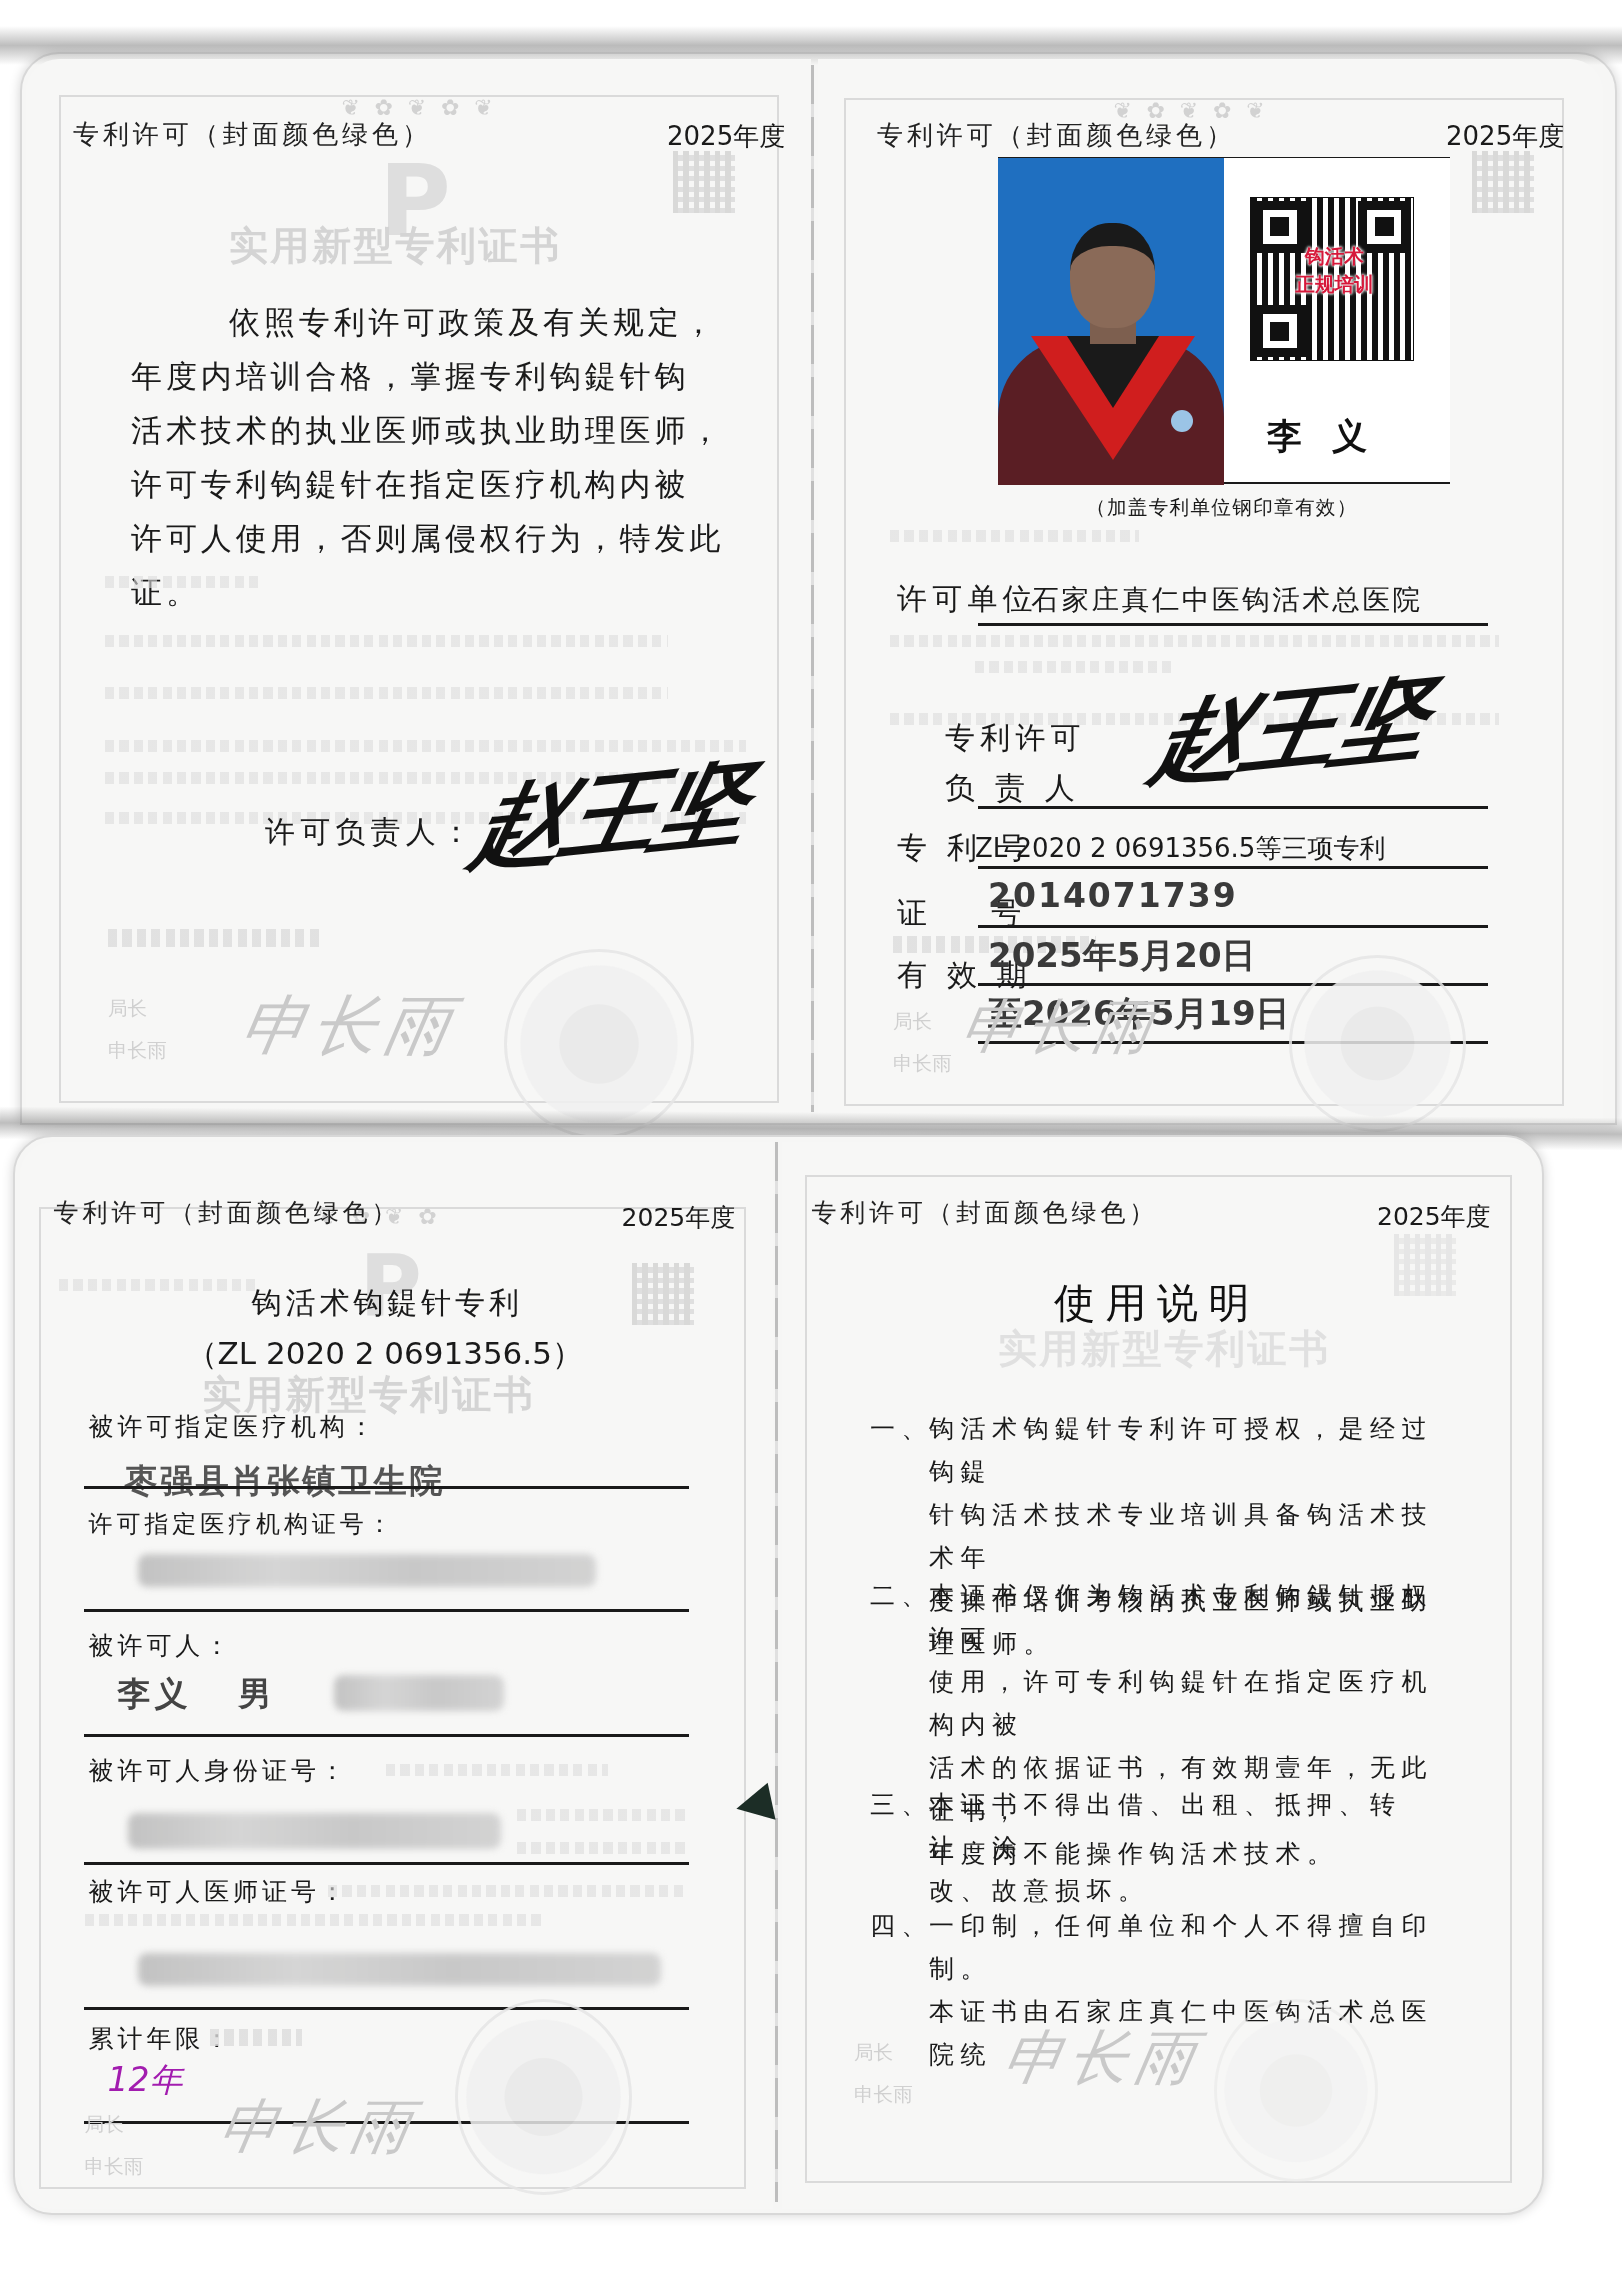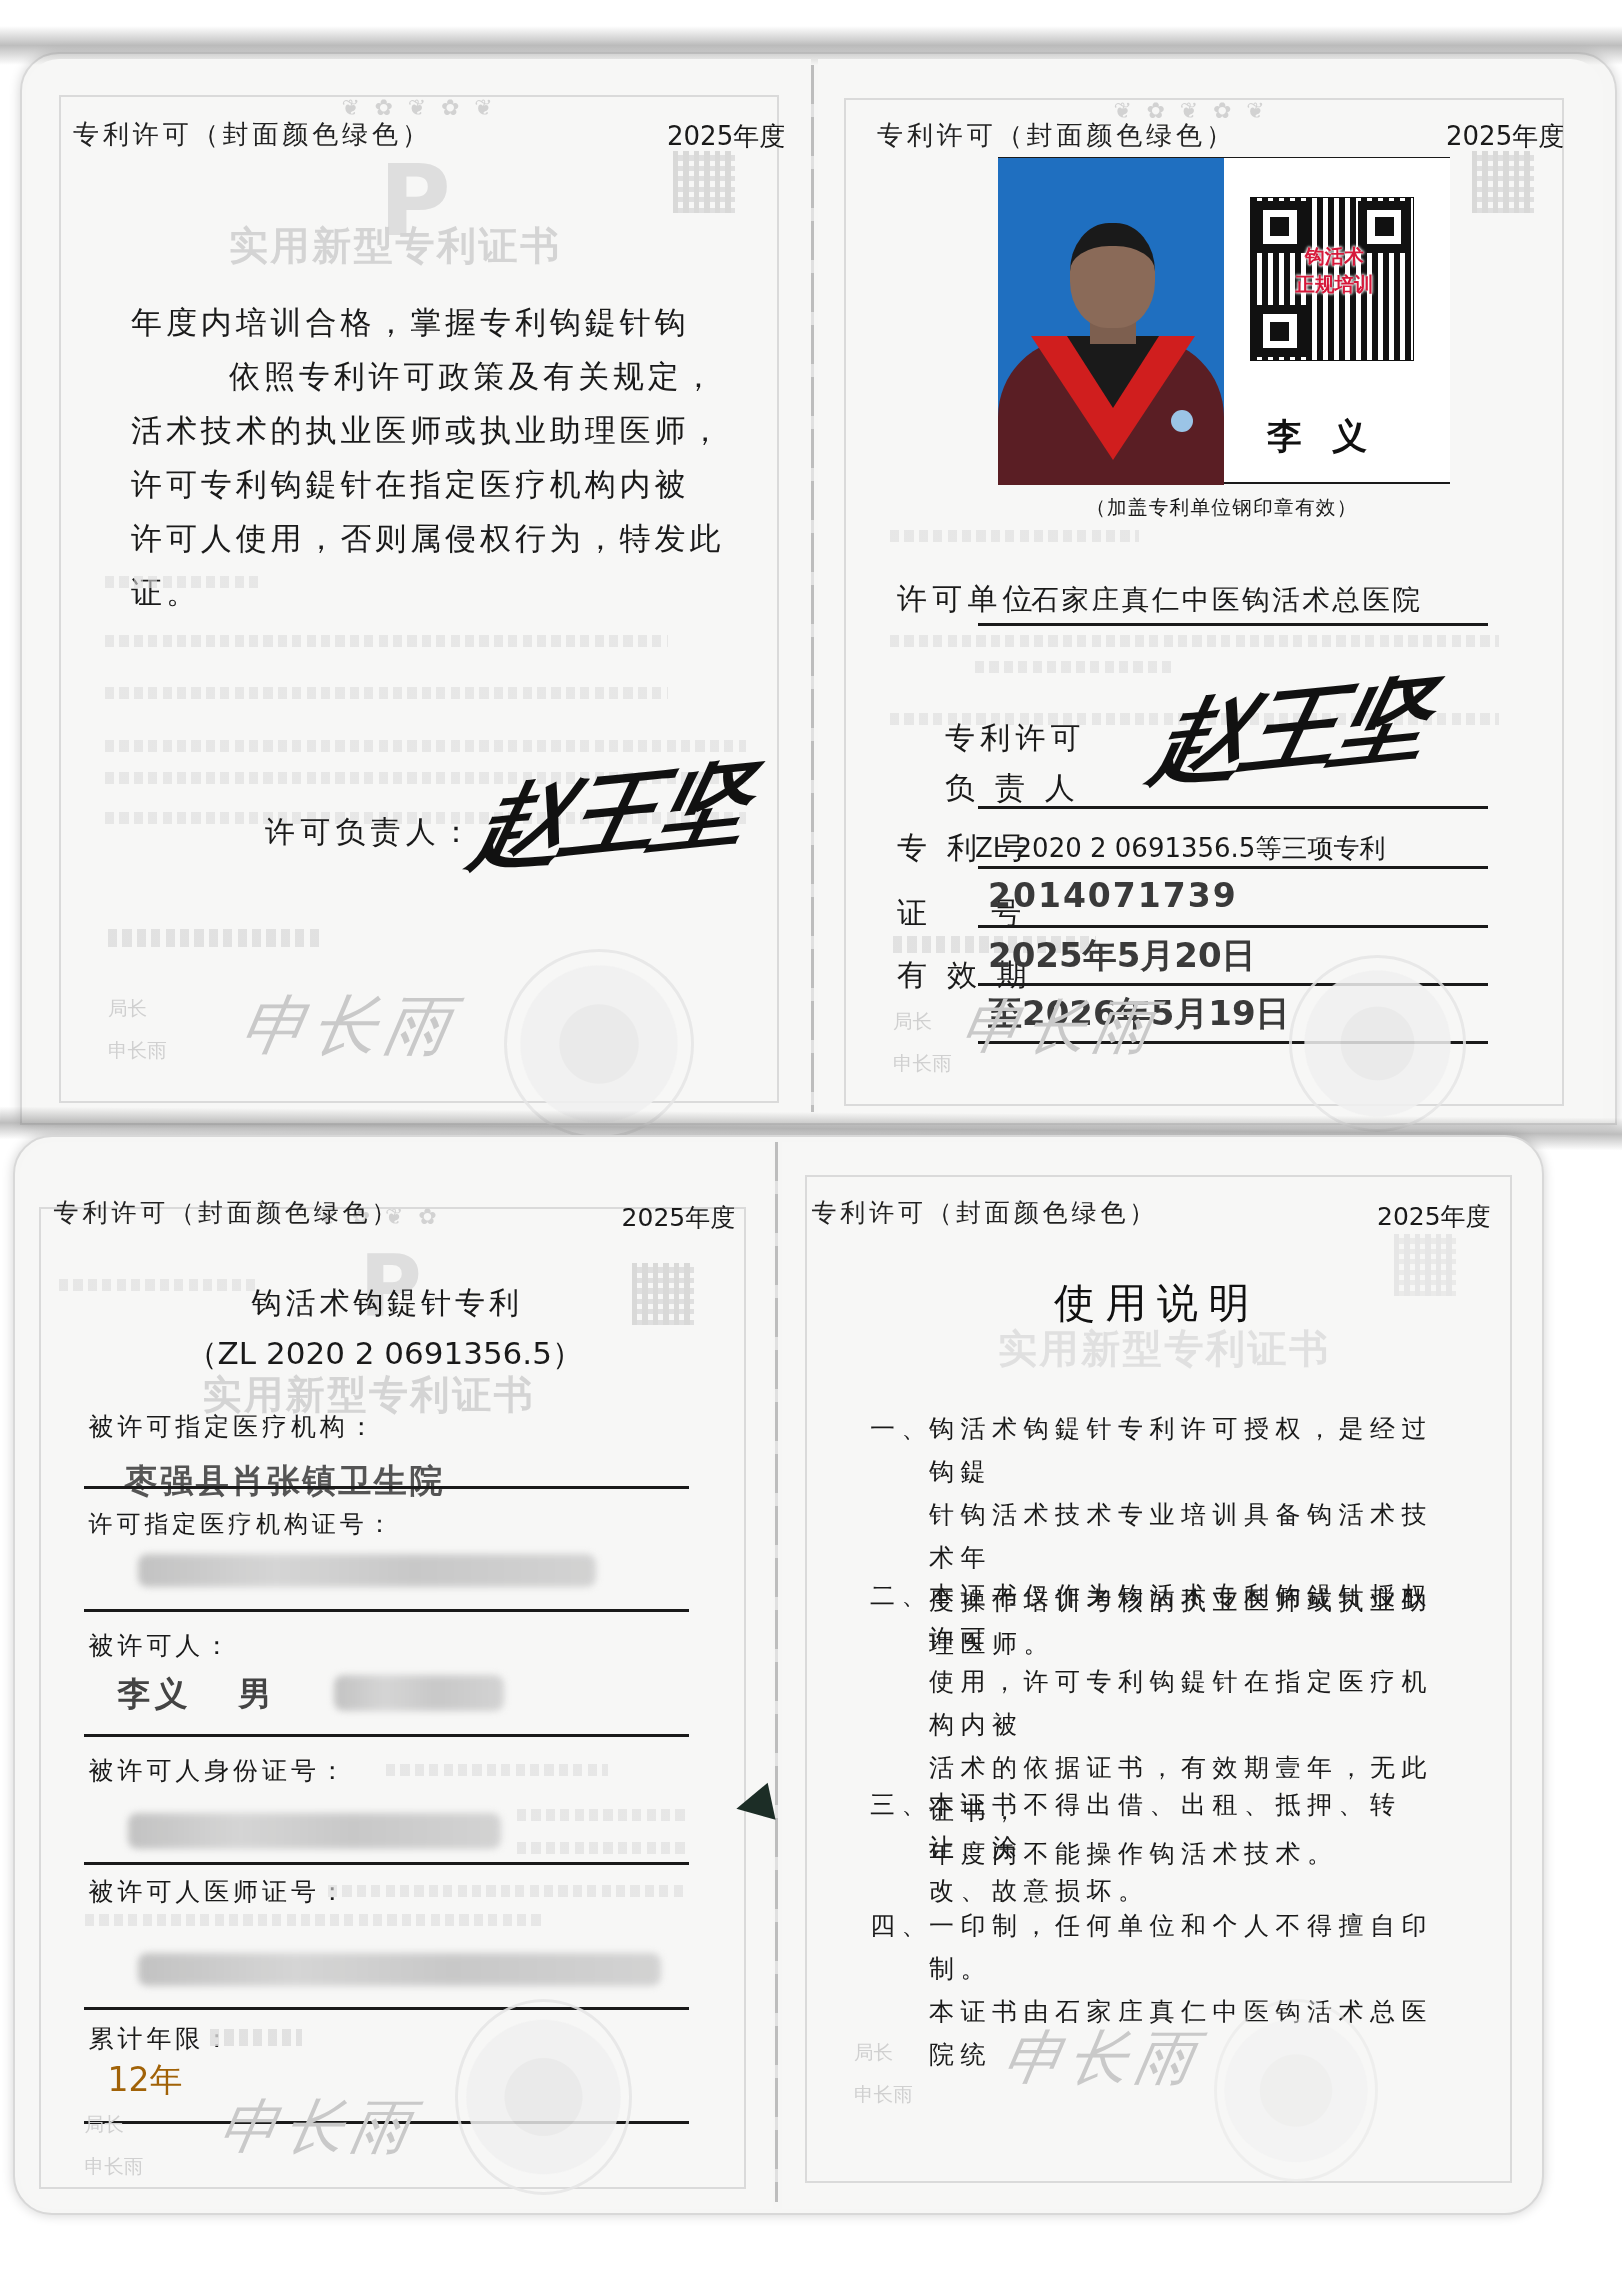--- a/index.html
+++ b/index.html
@@ -304,22 +304,22 @@
   <div class="ornament" style="left:249px; top:36px; width:288px;">❦ ✿ ❦ ✿ ❦</div>
 
   <div class="header-label" style="left:47px; top:58px;">专利许可（封面颜色绿色）</div>
   <div class="header-year" style="left:641px; top:60px;">2025年度</div>
   <div class="mini-qr" style="left:647px; top:92px;"></div>
 
   <div class="watermark-p" style="left:353px; top:85px;">P</div>
   <div class="watermark-title" style="left:203px; top:160px;">实用新型专利证书</div>
 
   <div class="body-text" style="left:105px; top:236px; width:628px;">
+    <div style="padding-left:98px;">依照专利许可政策及有关规定，</div>
     <div>年度内培训合格，掌握专利钩鍉针钩</div>
-    <div style="padding-left:98px;">依照专利许可政策及有关规定，</div>
     <div>活术技术的执业医师或执业助理医师，</div>
     <div>许可专利钩鍉针在指定医疗机构内被</div>
     <div>许可人使用，否则属侵权行为，特发此证。</div>
   </div>
 
   <div class="faint-line" style="left:79px; top:517px; width:157px;"></div>
   <div class="faint-line" style="left:79px; top:576px; width:563px;"></div>
   <div class="faint-line" style="left:79px; top:628px; width:563px;"></div>
   <div class="faint-line" style="left:79px; top:681px; width:641px;"></div>
   <div class="faint-line" style="left:79px; top:713px; width:641px;"></div>
@@ -446,21 +446,21 @@
   <div class="rule" style="left:64px; top:720px; width:605px;"></div>
 
   <div class="field-label" style="left:69px; top:733px; font-size:25px; letter-spacing:3.9px;">被许可人医师证号：</div>
   <div class="faint-line" style="left:308px; top:743px; width:360px;"></div>
   <div class="faint-line" style="left:65px; top:772px; width:458px;"></div>
   <div class="blur-redact" style="left:118px; top:811px; width:523px; height:33px;"></div>
   <div class="rule" style="left:64px; top:865px; width:605px;"></div>
 
   <div class="field-label" style="left:69px; top:880px; font-size:25px; letter-spacing:3.9px;">累计年限：</div>
   <div class="faint-line" style="left:190px; top:887px; width:92px; height:17px; opacity:0.8;"></div>
-  <div class="field-value" style="left:88px; top:916px; font-family:'DejaVu Sans','Liberation Sans',sans-serif; font-size:33px; color:#a16207;">12年</div>
+  <div class="field-value" style="left:88px; top:916px; font-family:'DejaVu Sans','Liberation Sans',sans-serif; font-size:33px; color:#a21caf;font-style:italic;">12年</div>
   <div class="rule" style="left:64px; top:979px; width:605px;"></div>
 
   <div class="faint-small" style="left:65px; top:962px;">局长<br>申长雨</div>
   <div class="faint-signature" style="left:200px; top:946px; font-size:59px;">申长雨</div>
   <div class="seal" style="left:435px; top:857px; width:177px; height:196px;"></div>
 </div>
 
 <div class="spine" style="left:775px; top:1142px; height:1060px;"></div>
 <div class="triangle-mark" style="left:736px; top:1786px;"></div>
 

